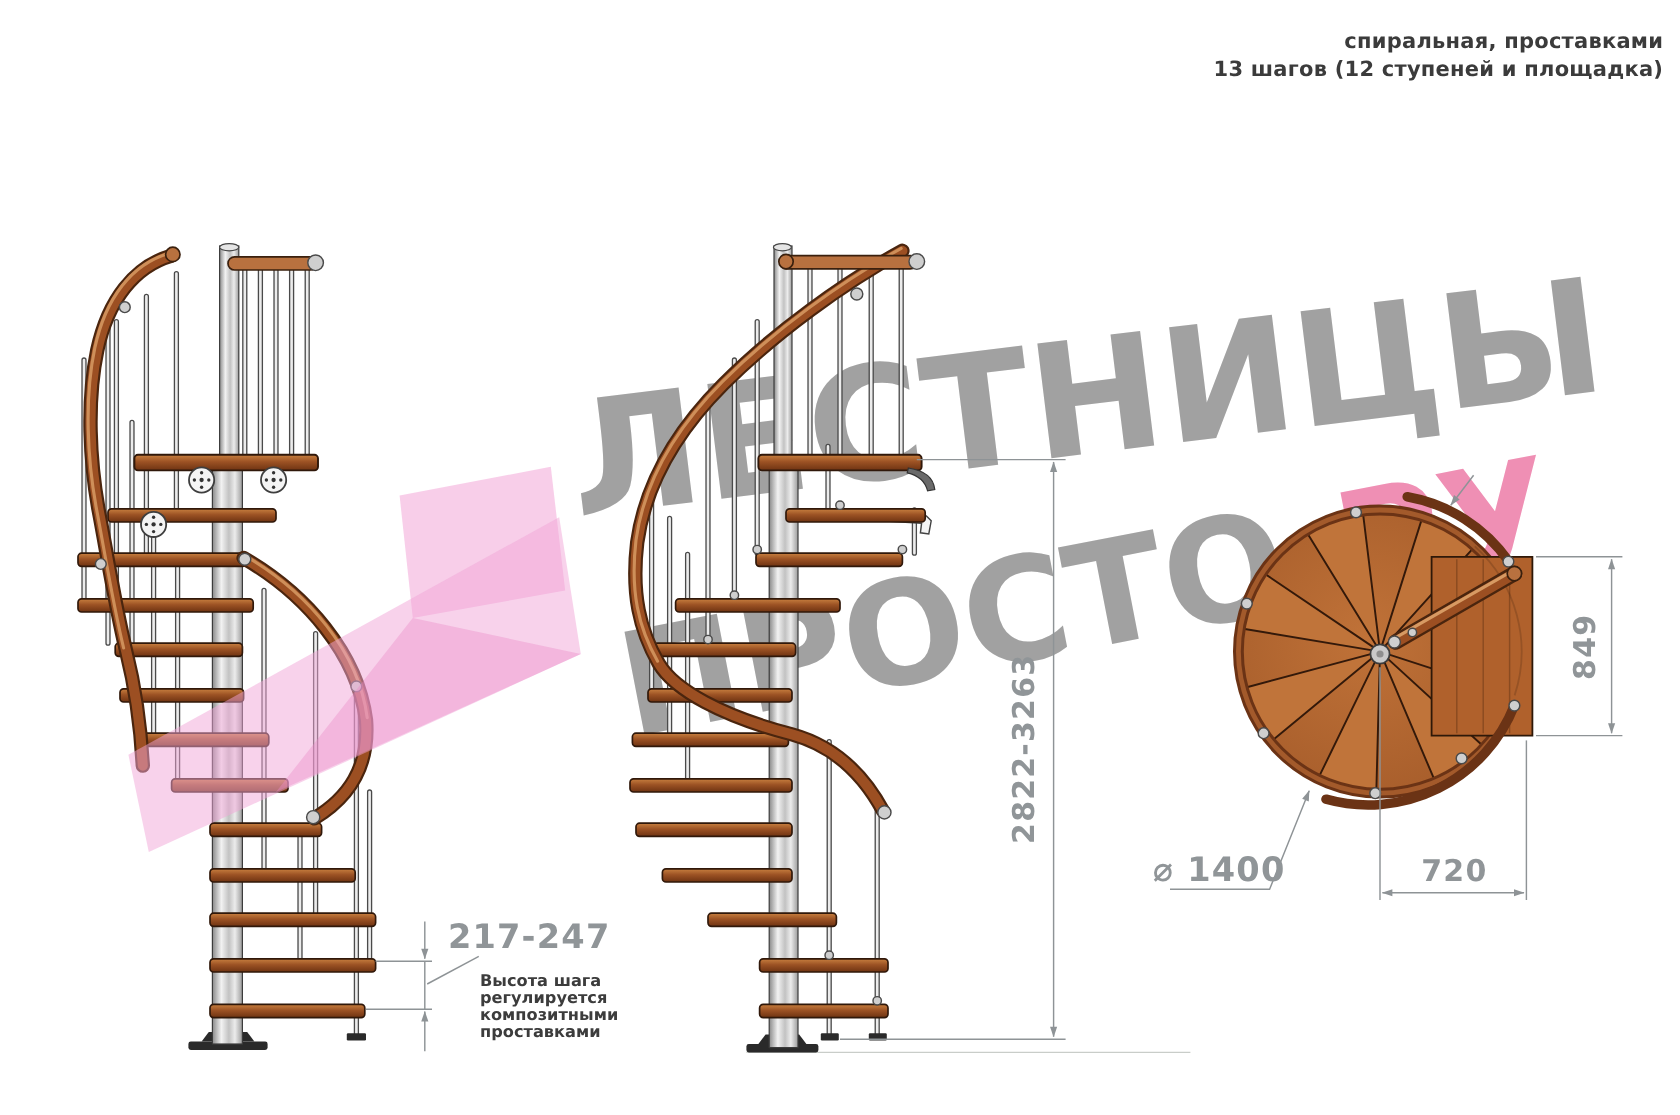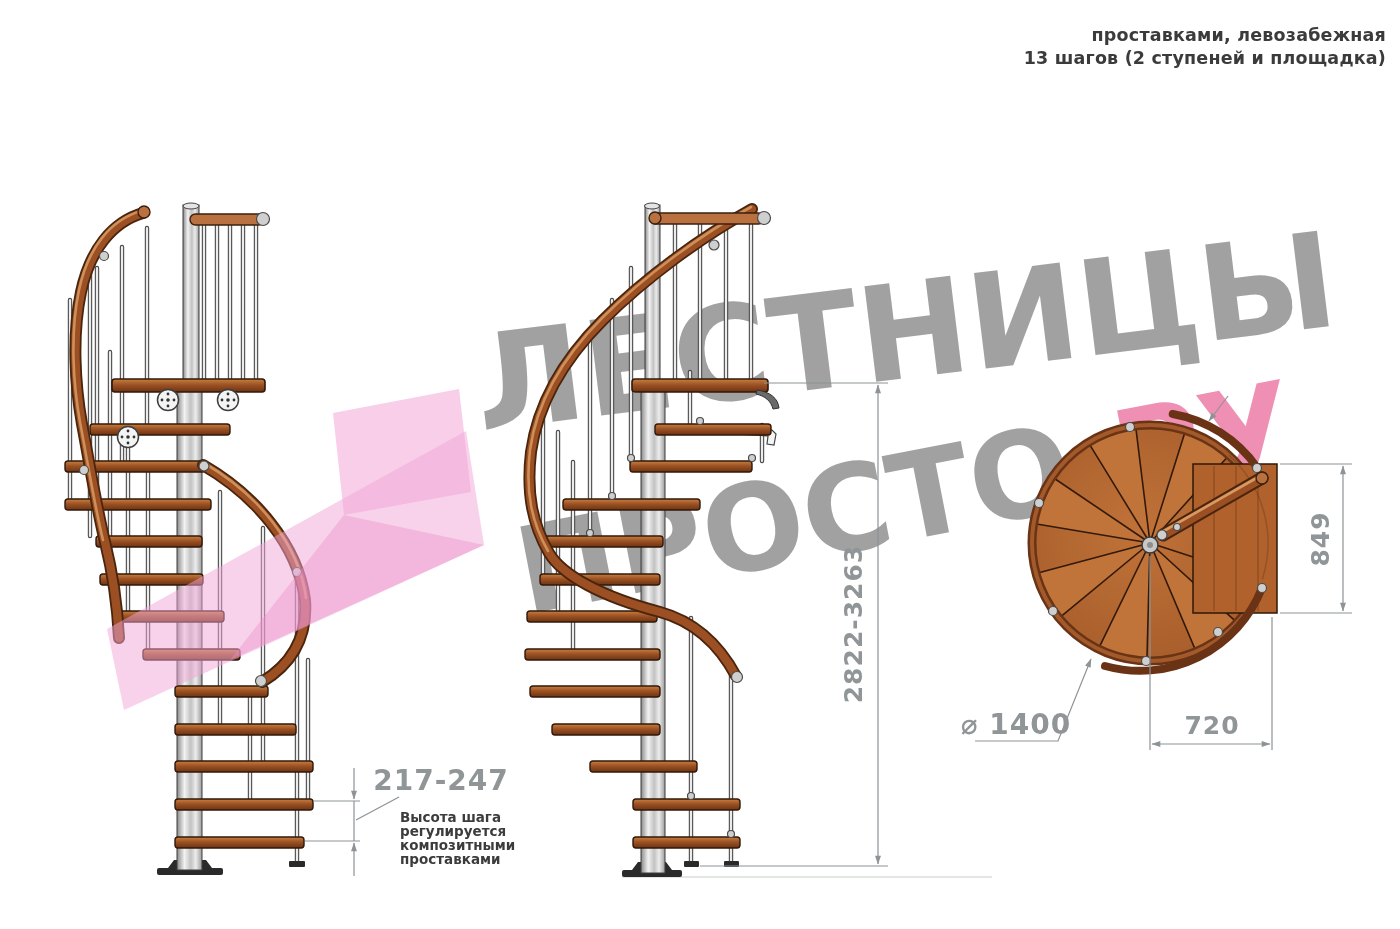--- a/index.html
+++ b/index.html
@@ -295,17 +295,17 @@
 
   <g>
     <path class="dimline" d="M975,741 H1058 L1091,659" marker-end="url(#arw)"></path>
     <text class="dimtextBig" x="1016" y="734" text-anchor="middle">⌀ 1400</text>
   </g>
 
   <line class="dimline" x1="1228" y1="396" x2="1209" y2="421" marker-end="url(#arw)"></line>
 </svg>
 
   <div class="spec-header">
-    <div>проставками, левозабежная</div>
-    <div>13 шагов (2 ступеней и площадка)</div>
+    <div>спиральная, проставками</div>
+    <div>13 шагов (12 ступеней и площадка)</div>
   </div>
 
 </div>
 
 </body></html>

